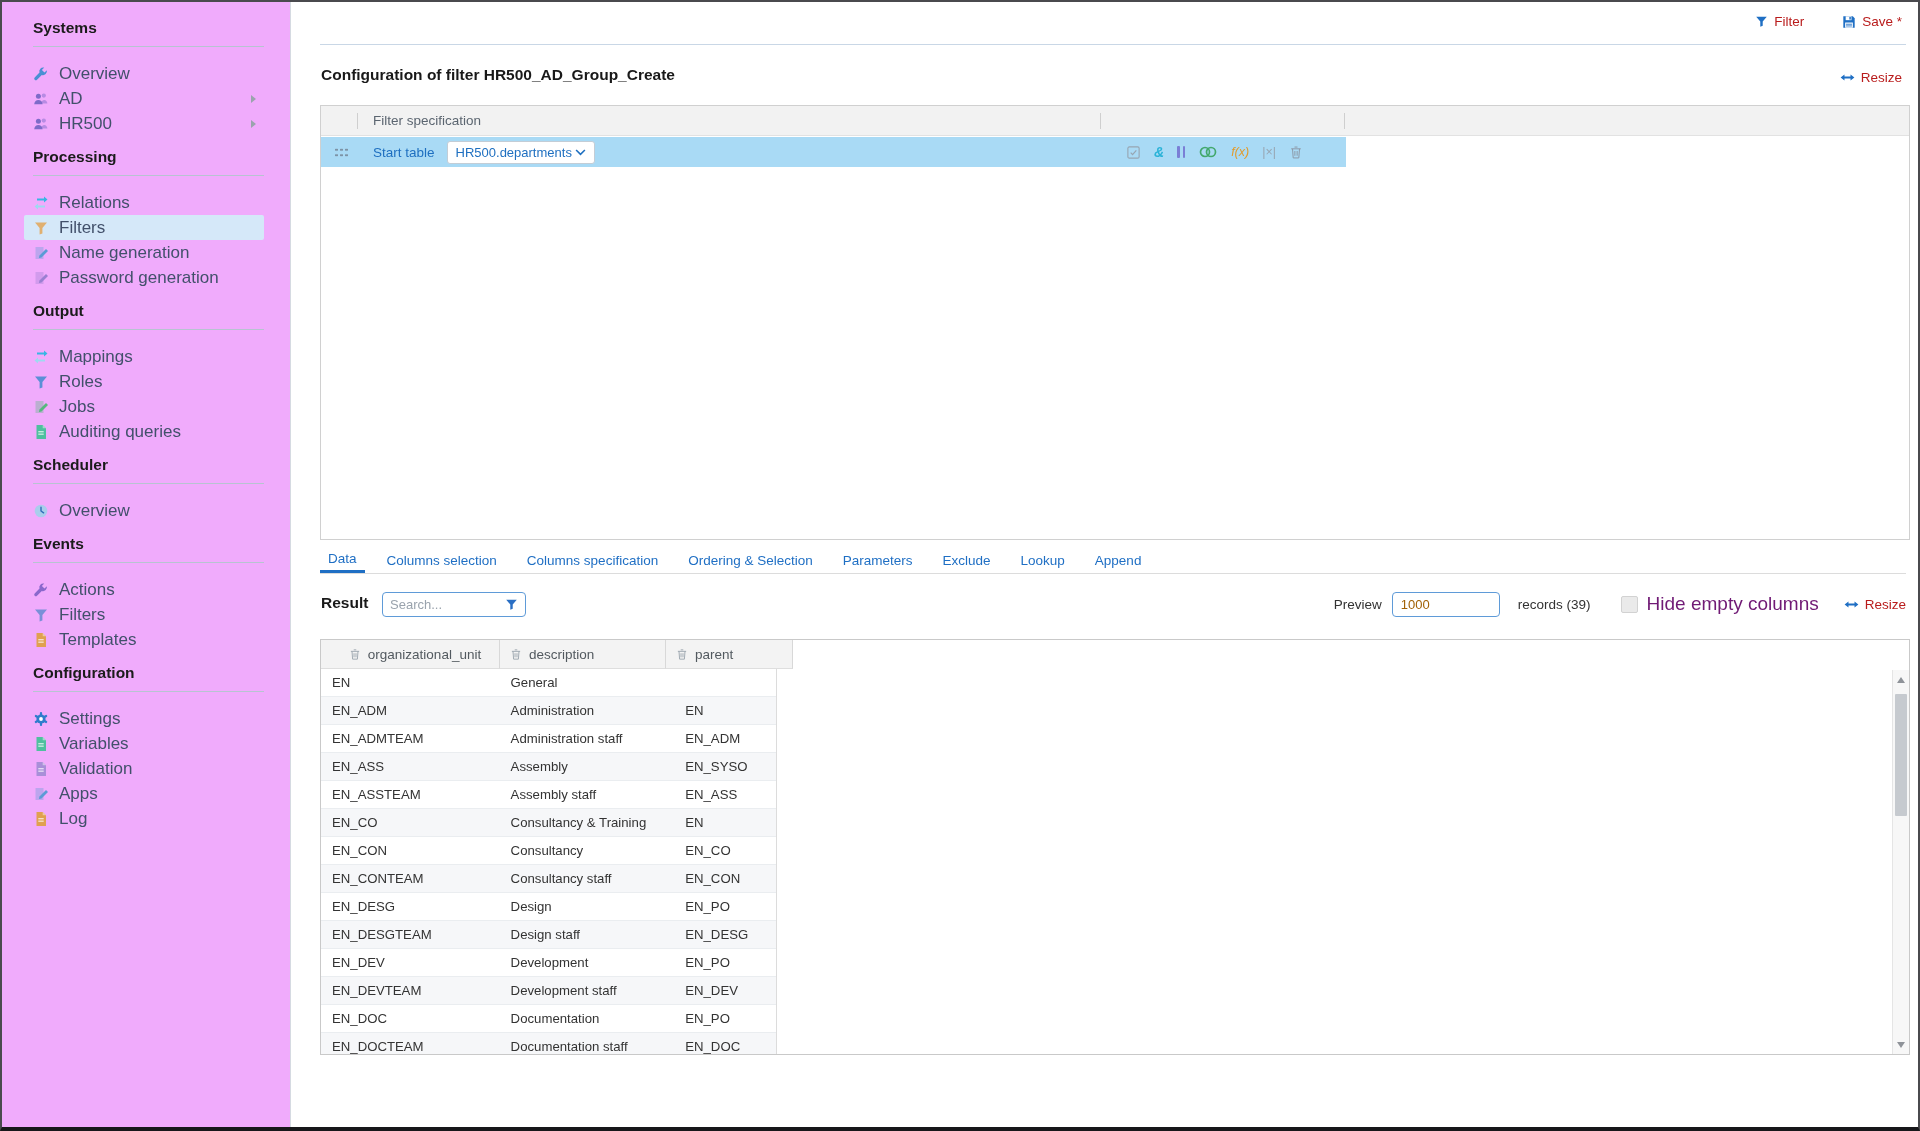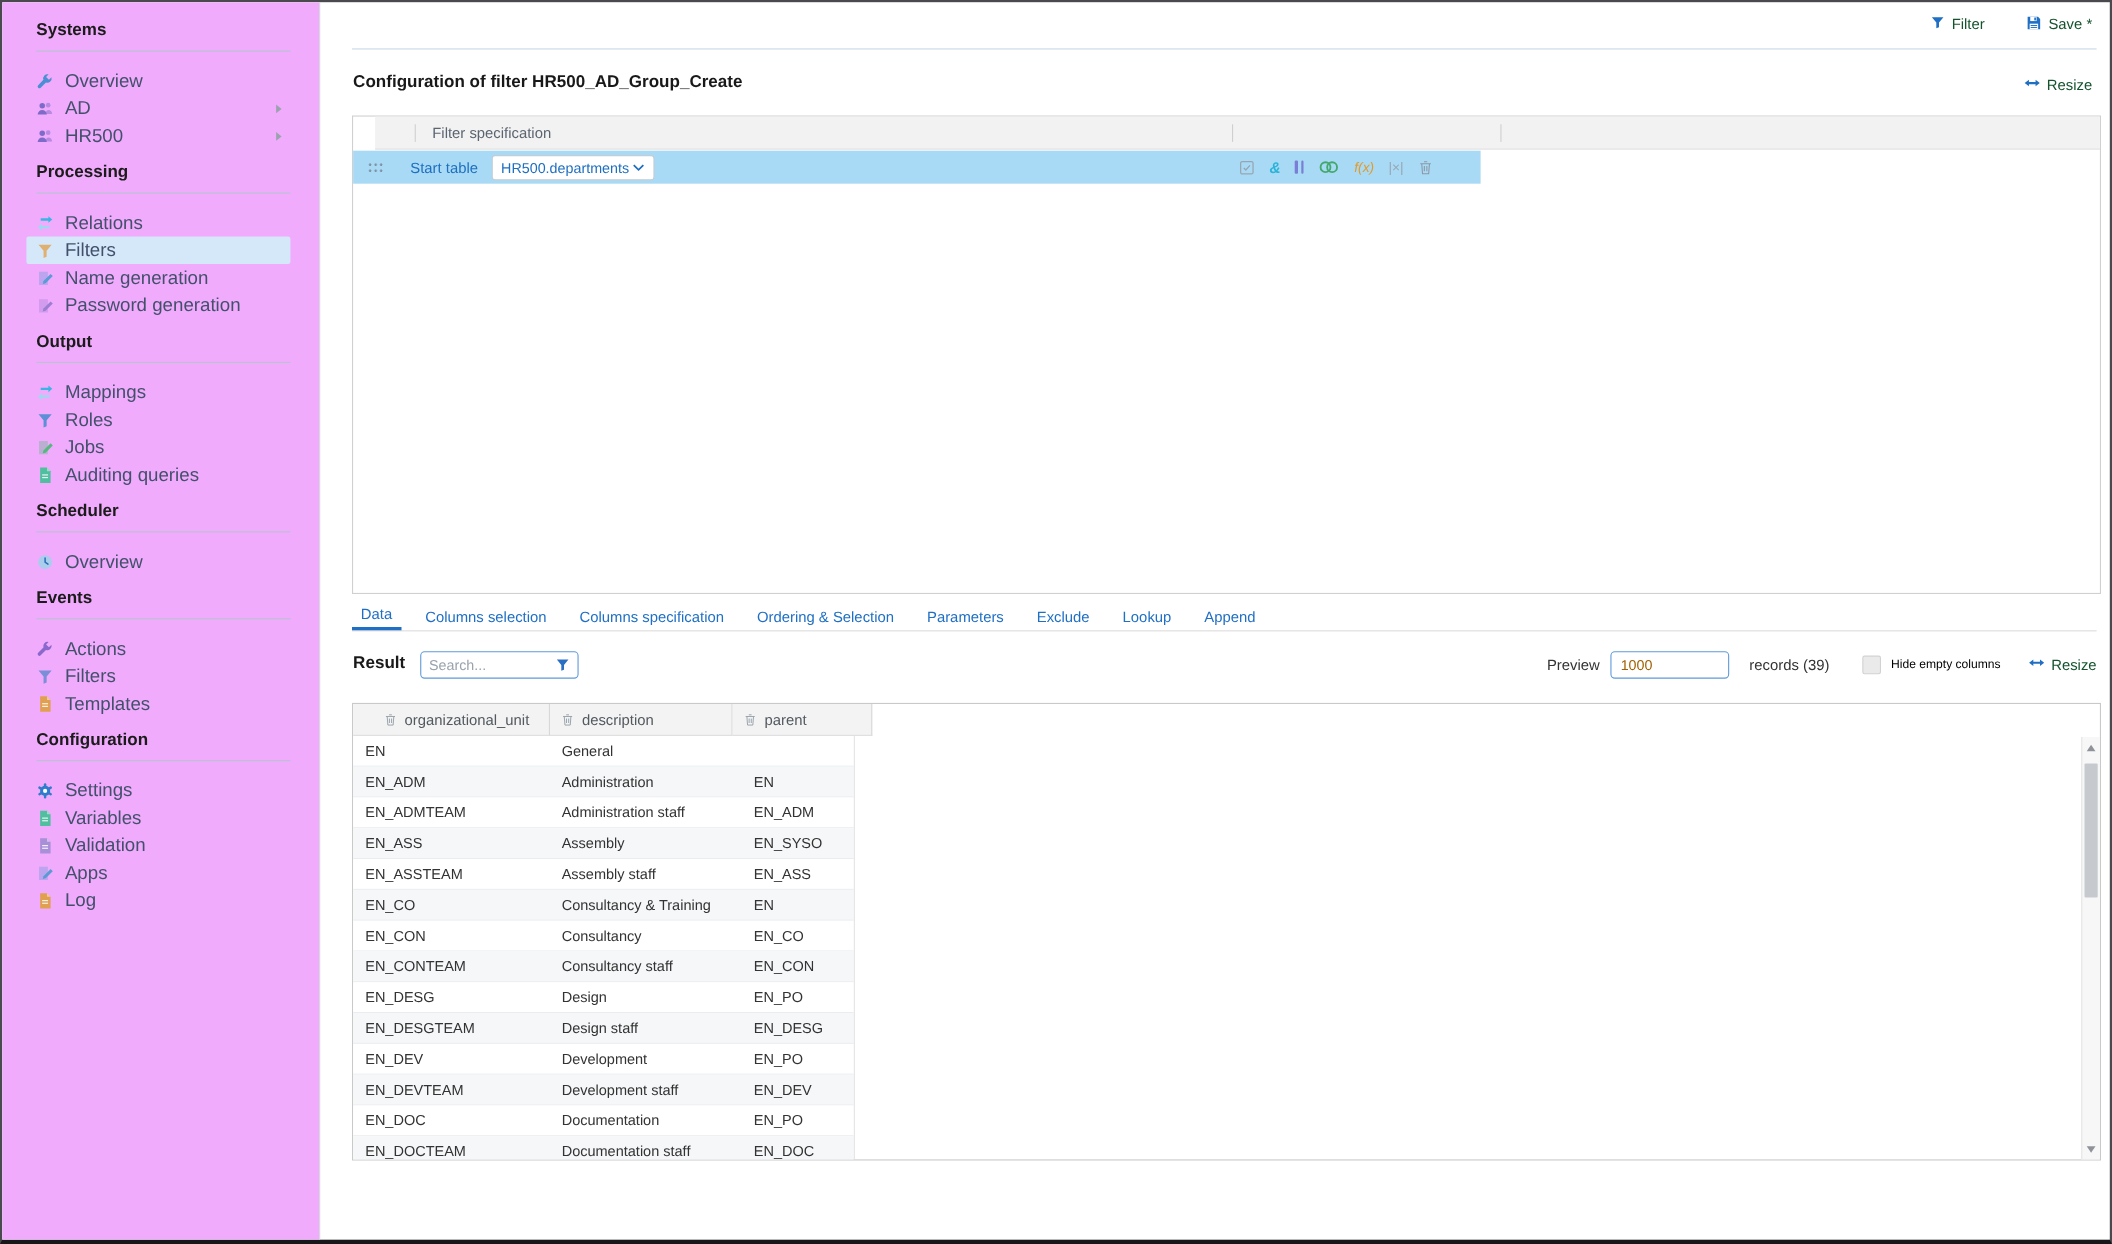--- a/index.html
+++ b/index.html
@@ -24,27 +24,27 @@
   .side-item.selected { background: #d5e8f9; }
   .side-item .icn { width: 16px; height: 16px; display: inline-flex; flex: 0 0 16px; }
   .side-item .icn svg { width: 16px; height: 16px; }
   .side-item .lbl { margin-left: 10px; font-size: 17px; color: #42506b; white-space: nowrap; }
   .chev {
     margin-left: auto; margin-right: 8px; width: 0; height: 0;
     border-left: 5px solid #9aa3ad; border-top: 4px solid transparent; border-bottom: 4px solid transparent;
   }
   
   .top-actions { position: absolute; top: 12px; right: 16px; display: flex; gap: 38px; }
-  .blue-link { display: inline-flex; align-items: flex-start; gap: 6px; color: #14532d; font-size: 13.5px; cursor: pointer; white-space: nowrap; }
+  .blue-link { display: inline-flex; align-items: center; gap: 6px; color: #b91c1c; font-size: 13.5px; cursor: pointer; white-space: nowrap; }
   .blue-link svg { display: block; }
   .top-rule { position: absolute; left: 318px; right: 12px; top: 42px; height: 1px; background: #c9d7e6; }
   .page-title { position: absolute; left: 319px; top: 64px; font-size: 15.5px; font-weight: 700; color: #191919; }
   .resize-top { position: absolute; right: 16px; top: 68px; }
   
-  .spec-panel { position: absolute; left: 318px; top: 103px; width: 1590px; height: 435px; border: 1px solid #d0d0d0; background: #fff; padding-left: 20px; }
+  .spec-panel { position: absolute; left: 318px; top: 103px; width: 1590px; height: 435px; border: 1px solid #d0d0d0; background: #fff; }
   .spec-header { position: relative; height: 30px; background: #f2f2f2; border-bottom: 1px solid #e2e2e2; }
   .spec-header .vdiv { position: absolute; top: 7px; width: 1px; height: 16px; background: #cfcfcf; }
   .spec-header-label { position: absolute; left: 52px; top: 7px; font-size: 13.5px; color: #5b6570; }
   .spec-row { position: absolute; top: 31px; left: 0; width: 1025px; height: 30px; background: #a9daf5; display: flex; align-items: center; }
   .drag-handle {
     margin-left: 13px; width: 15px; height: 11px;
     background-image: radial-gradient(circle, #7d93a6 1.1px, transparent 1.4px);
     background-size: 5px 5.5px; background-position: 0 0;
   }
   .start-label { margin-left: 24px; font-size: 13.5px; color: #1e6fc0; }
@@ -74,21 +74,21 @@
   .search-box input { border: none; outline: none; flex: 1; min-width: 0; font-size: 13px; color: #333; font-family: "Liberation Sans", sans-serif; background: transparent; }
   .search-box input::placeholder { color: #9aa3ad; }
   .result-right { position: absolute; right: 0; top: 0; height: 28px; display: flex; align-items: center; }
   .preview-label { font-size: 13.5px; color: #333; }
   .preview-input {
     margin-left: 10px; width: 108px; height: 25px; border: 1px solid #5f9bd8; border-radius: 4px;
     font-size: 13px; color: #a16207; padding: 0 8px; outline: none; font-family: "Liberation Sans", sans-serif;
   }
   .records-text { margin-left: 18px; font-size: 13.5px; color: #333; }
   .hide-check { margin-left: 30px; width: 17px; height: 17px; background: #eaeaea; border: 1px solid #d2d2d2; border-radius: 2px; cursor: pointer; }
-  .hide-label { margin-left: 9px; font-size: 11px; color: #000000; }
+  .hide-label { margin-left: 9px; font-size: 19px; color: #701a75; }
   .result-right .blue-link { margin-left: 25px; }
   
   .grid { position: absolute; left: 318px; top: 637px; width: 1590px; height: 416px; border: 1px solid #c9c9c9; background: #fff; overflow: hidden; }
   .grid-header { display: flex; height: 29px; }
   .gh-cell { background: #f3f3f3; border-bottom: 1px solid #dedede; border-right: 1px solid #d8d8d8; display: flex; align-items: center; padding-left: 10px; gap: 7px; }
   .gh-cell .ghl { font-size: 13.5px; color: #52595f; white-space: nowrap; }
   .gh-1 { width: 179px; justify-content: center; } .gh-2 { width: 166px; } .gh-3 { width: 127px; }
   .grid-rows { width: 456px; border-right: 1px solid #dcdcdc; }
   .grid-row { display: flex; height: 28px; border-bottom: 1px solid #eaedf0; background: #fff; }
   .grid-row:nth-child(even) { background: #f6f7f9; }

